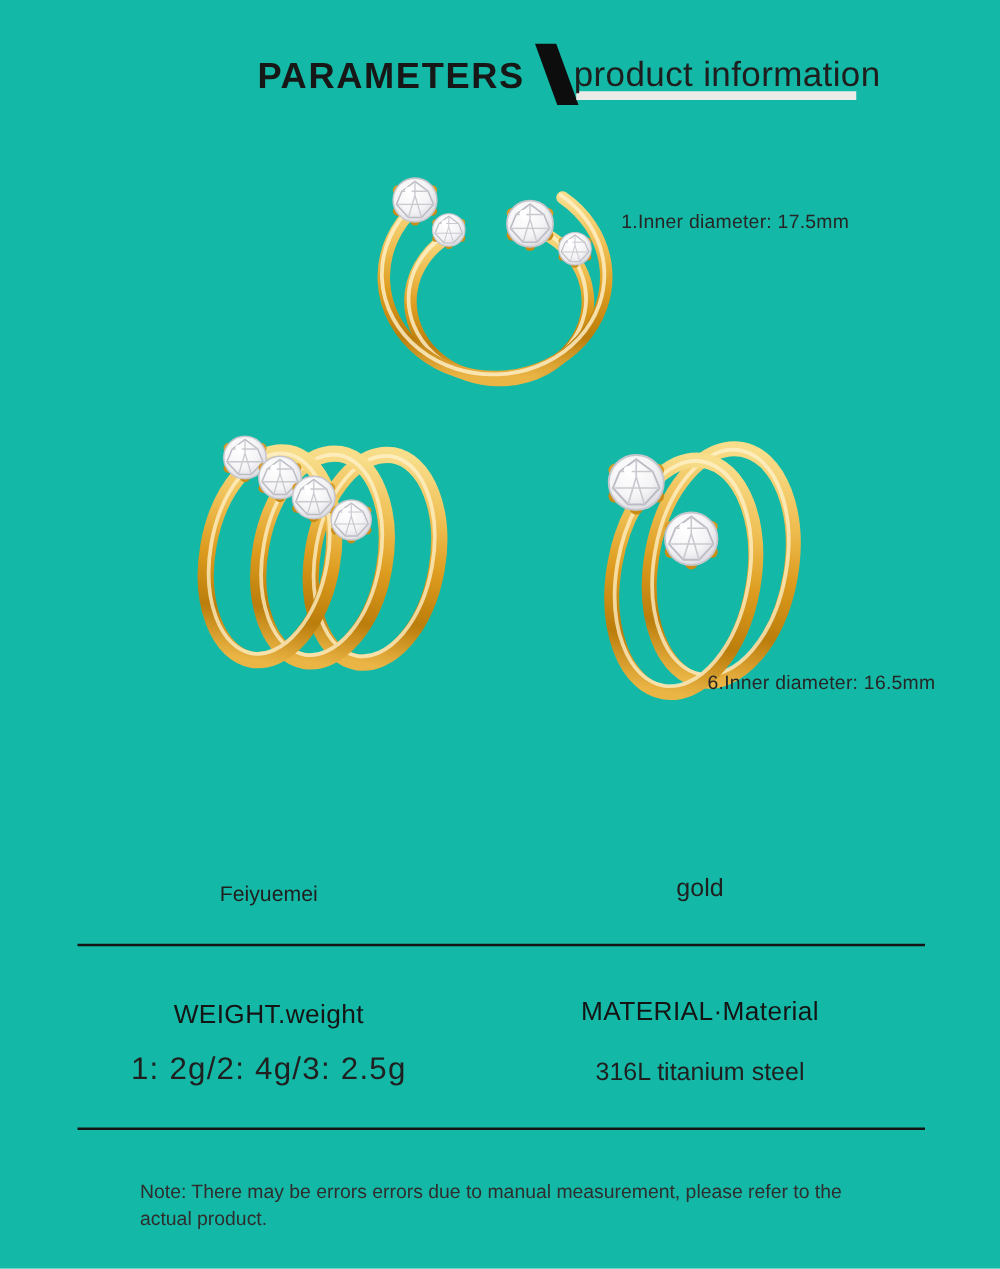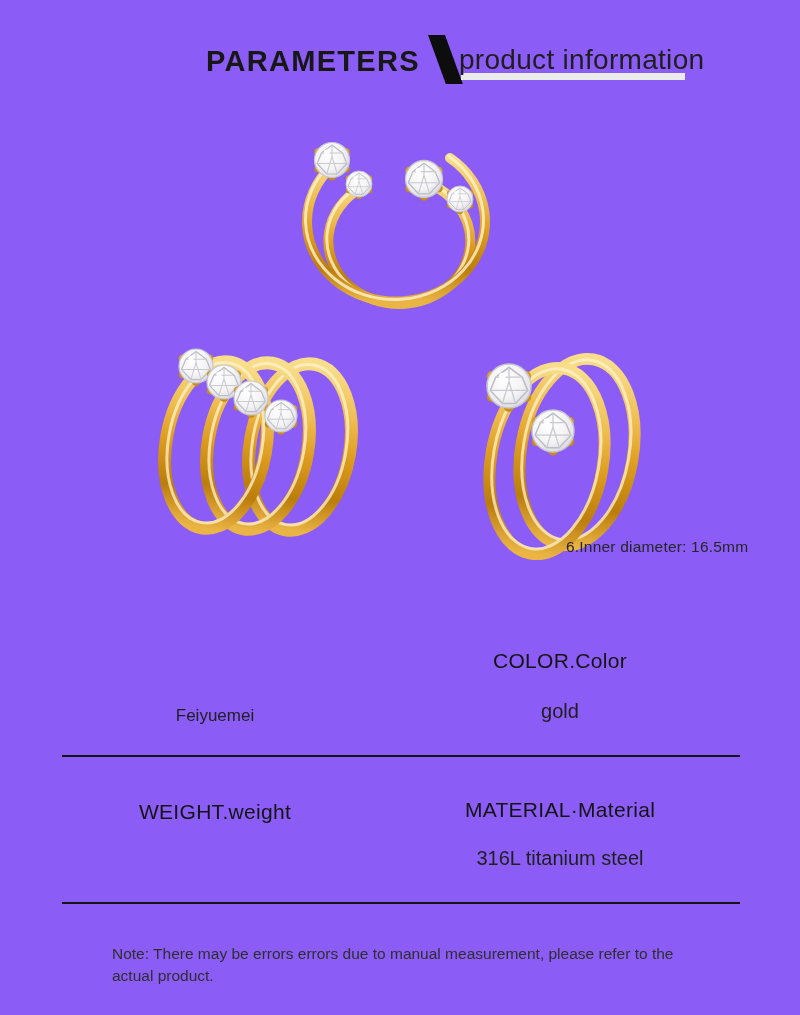--- a/index.html
+++ b/index.html
@@ -1,19 +1,19 @@
 <!DOCTYPE html>
 <html><head>
 <meta charset="utf-8">
 <style>
   html,body{margin:0;padding:0;background:#ffffff;}
   .page{
     position:relative;
     width:800px;height:1015px;
-    background:#8b5cf6;
+    background:#14b8a6;
     font-family:"Liberation Sans", sans-serif;
     overflow:hidden;
   }
   .abs{position:absolute;}
 
   
   .title{
     left:206px;top:45px;
     font-size:29px;font-weight:700;letter-spacing:1.3px;
     color:#171717;
@@ -138,29 +138,30 @@
     <g>
       <ellipse cx="577" cy="452" rx="56" ry="94" transform="rotate(10 577 452)" fill="none" stroke="url(#goldV)" stroke-width="12"></ellipse>
       <ellipse cx="576" cy="450" rx="53" ry="91" transform="rotate(10 577 452)" fill="none" stroke="rgba(255,243,205,0.75)" stroke-width="3"></ellipse>
       <ellipse cx="547" cy="461" rx="56" ry="94" transform="rotate(10 547 461)" fill="none" stroke="url(#goldV)" stroke-width="12"></ellipse>
       <ellipse cx="546" cy="459" rx="53" ry="91" transform="rotate(10 547 461)" fill="none" stroke="rgba(255,243,205,0.75)" stroke-width="3"></ellipse>
       <use href="#gem" transform="translate(509,386) scale(2.2)"></use>
       <use href="#gem" transform="translate(553,431) scale(2.1)"></use>
     </g>
   </svg>
 
+  <div class="abs ring-label label-1">1.Inner diameter: 17.5mm</div>
   <div class="abs ring-label label-3">6.Inner diameter: 16.5mm</div>
 
-  <div class="abs spec-header col-r color-h">COLOR.Color</div>
   <div class="abs spec-value col-l brand-v">Feiyuemei</div>
   <div class="abs spec-value col-r color-v">gold</div>
 
   <div class="abs divider divider-1"></div>
 
   <div class="abs spec-header col-l weight-h">WEIGHT.weight</div>
   <div class="abs spec-header col-r material-h">MATERIAL·Material</div>
+  <div class="abs spec-value weight-v">1: 2g/2: 4g/3: 2.5g</div>
   <div class="abs spec-value col-r material-v">316L titanium steel</div>
 
   <div class="abs divider divider-2"></div>
 
   <div class="abs note">Note: There may be errors errors due to manual measurement, please refer to the actual product.</div>
 
 </div>
 
 </body></html>

